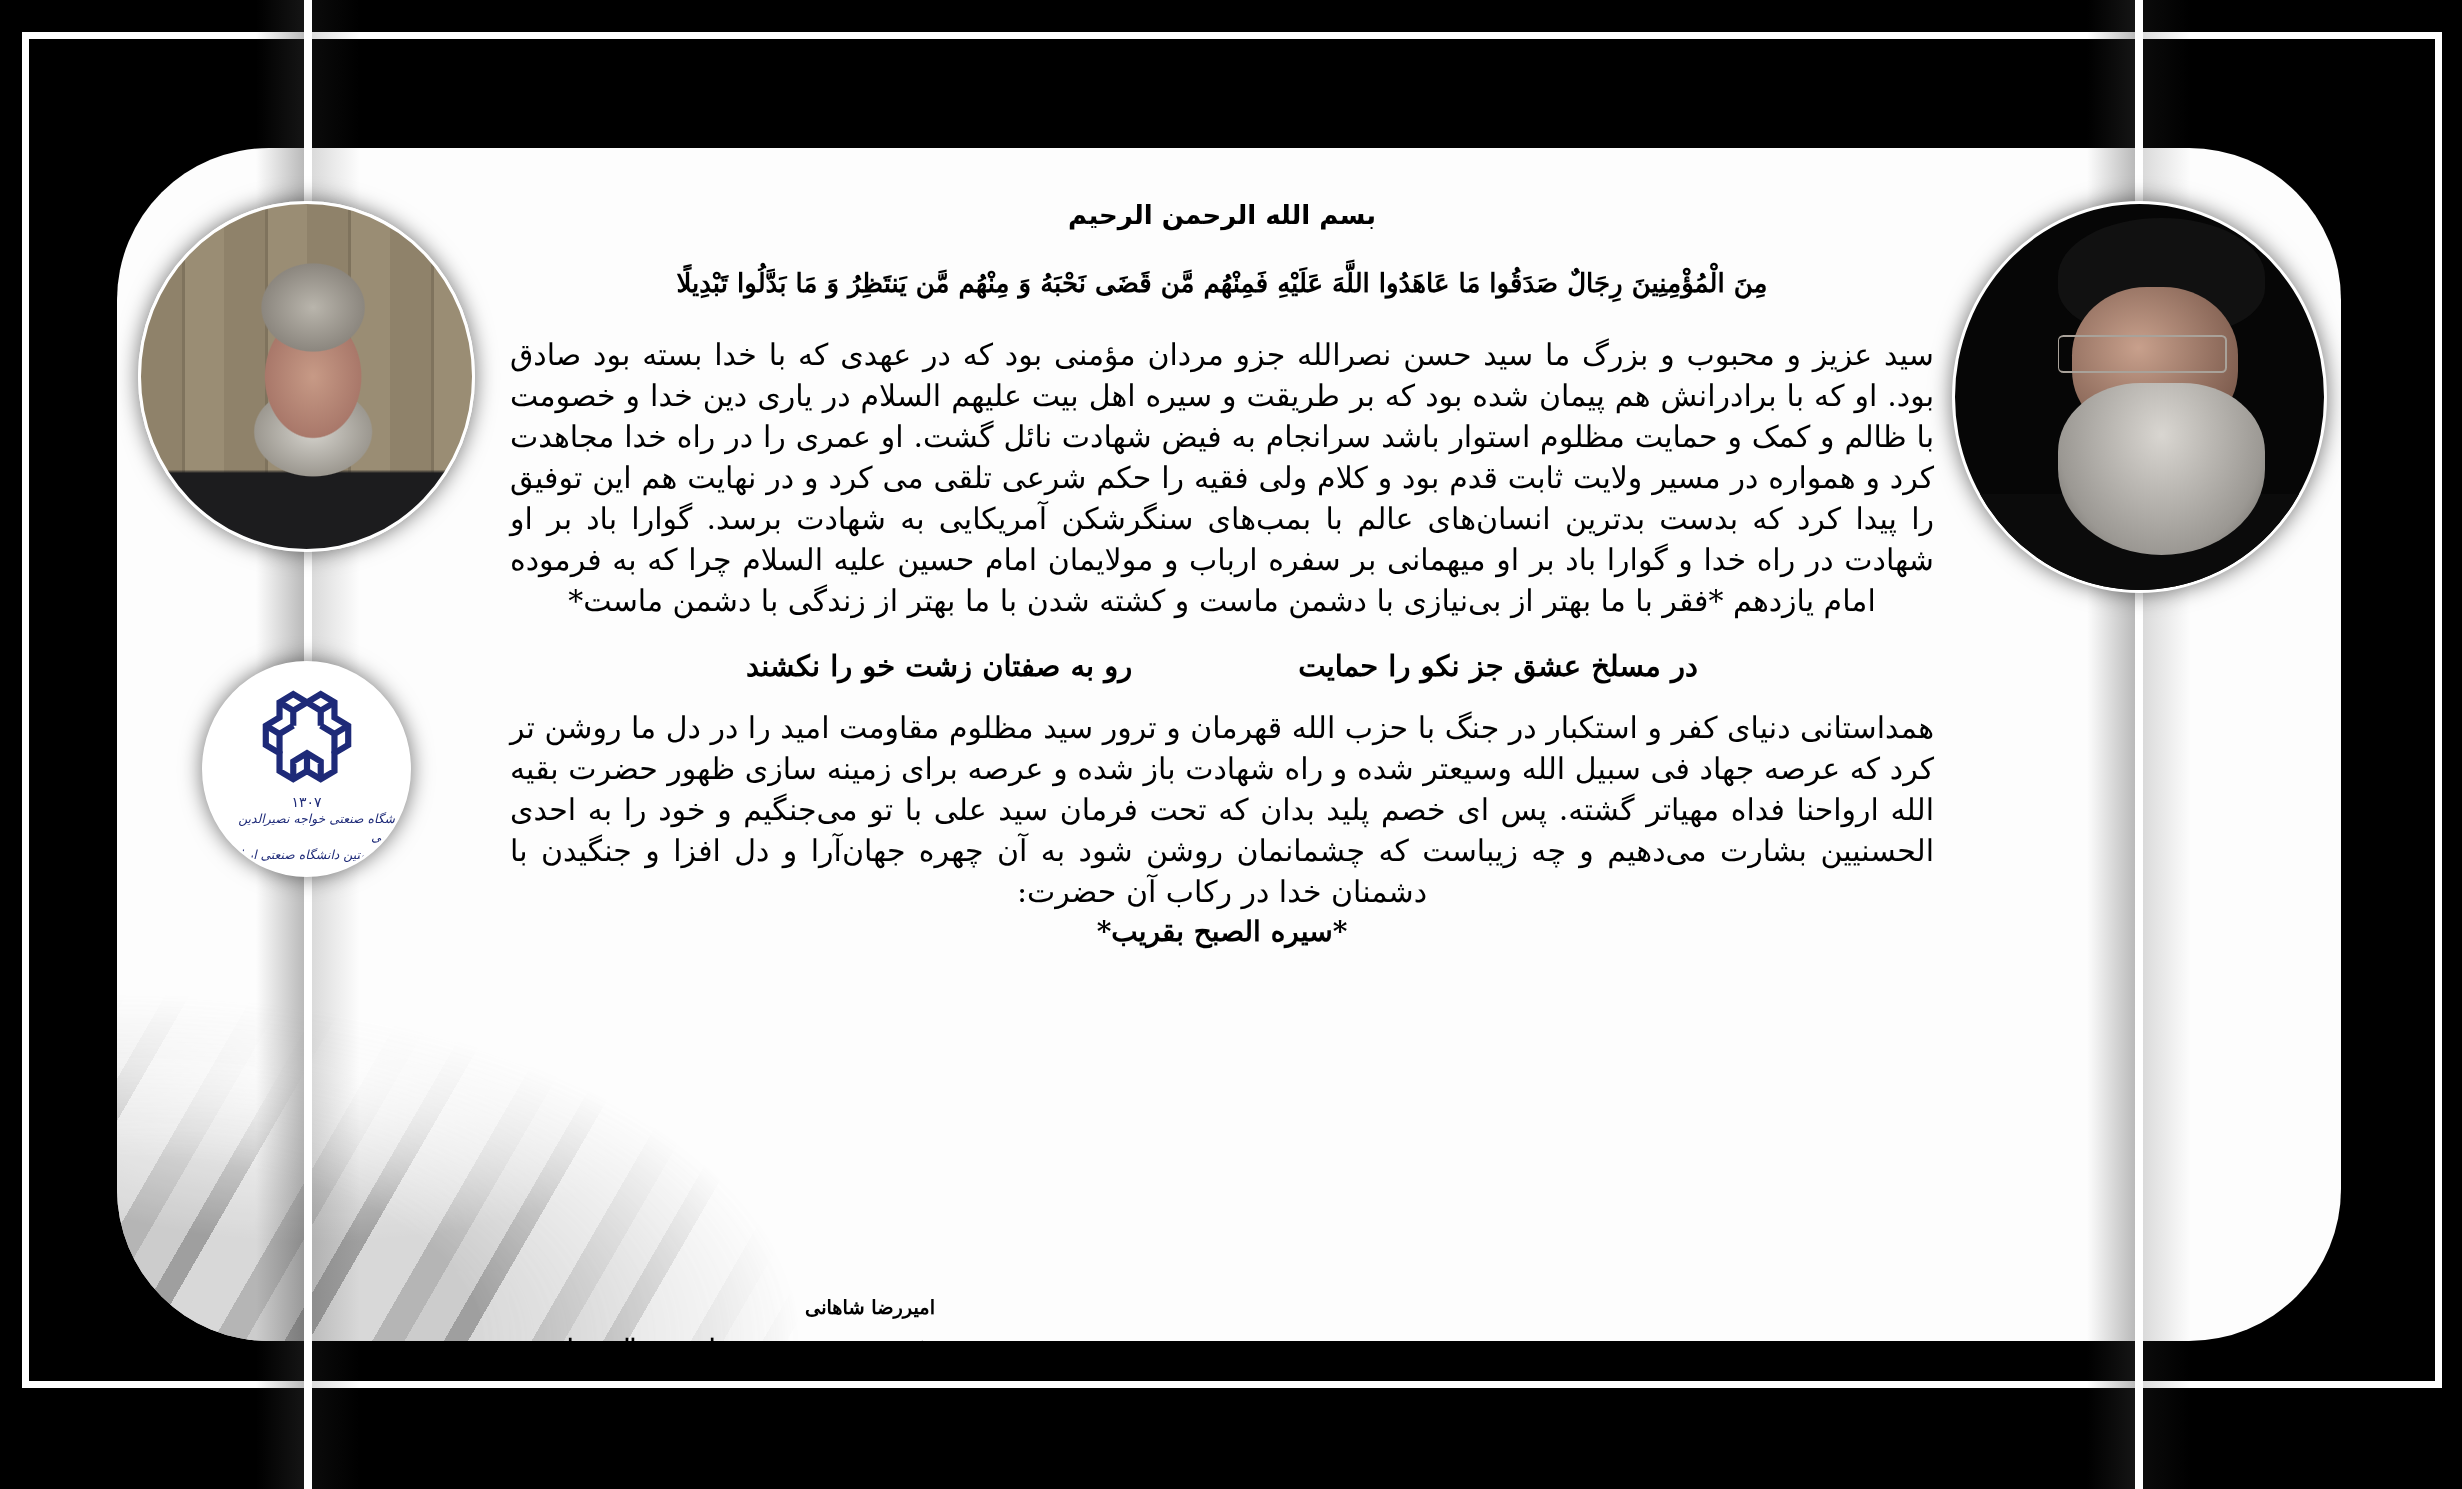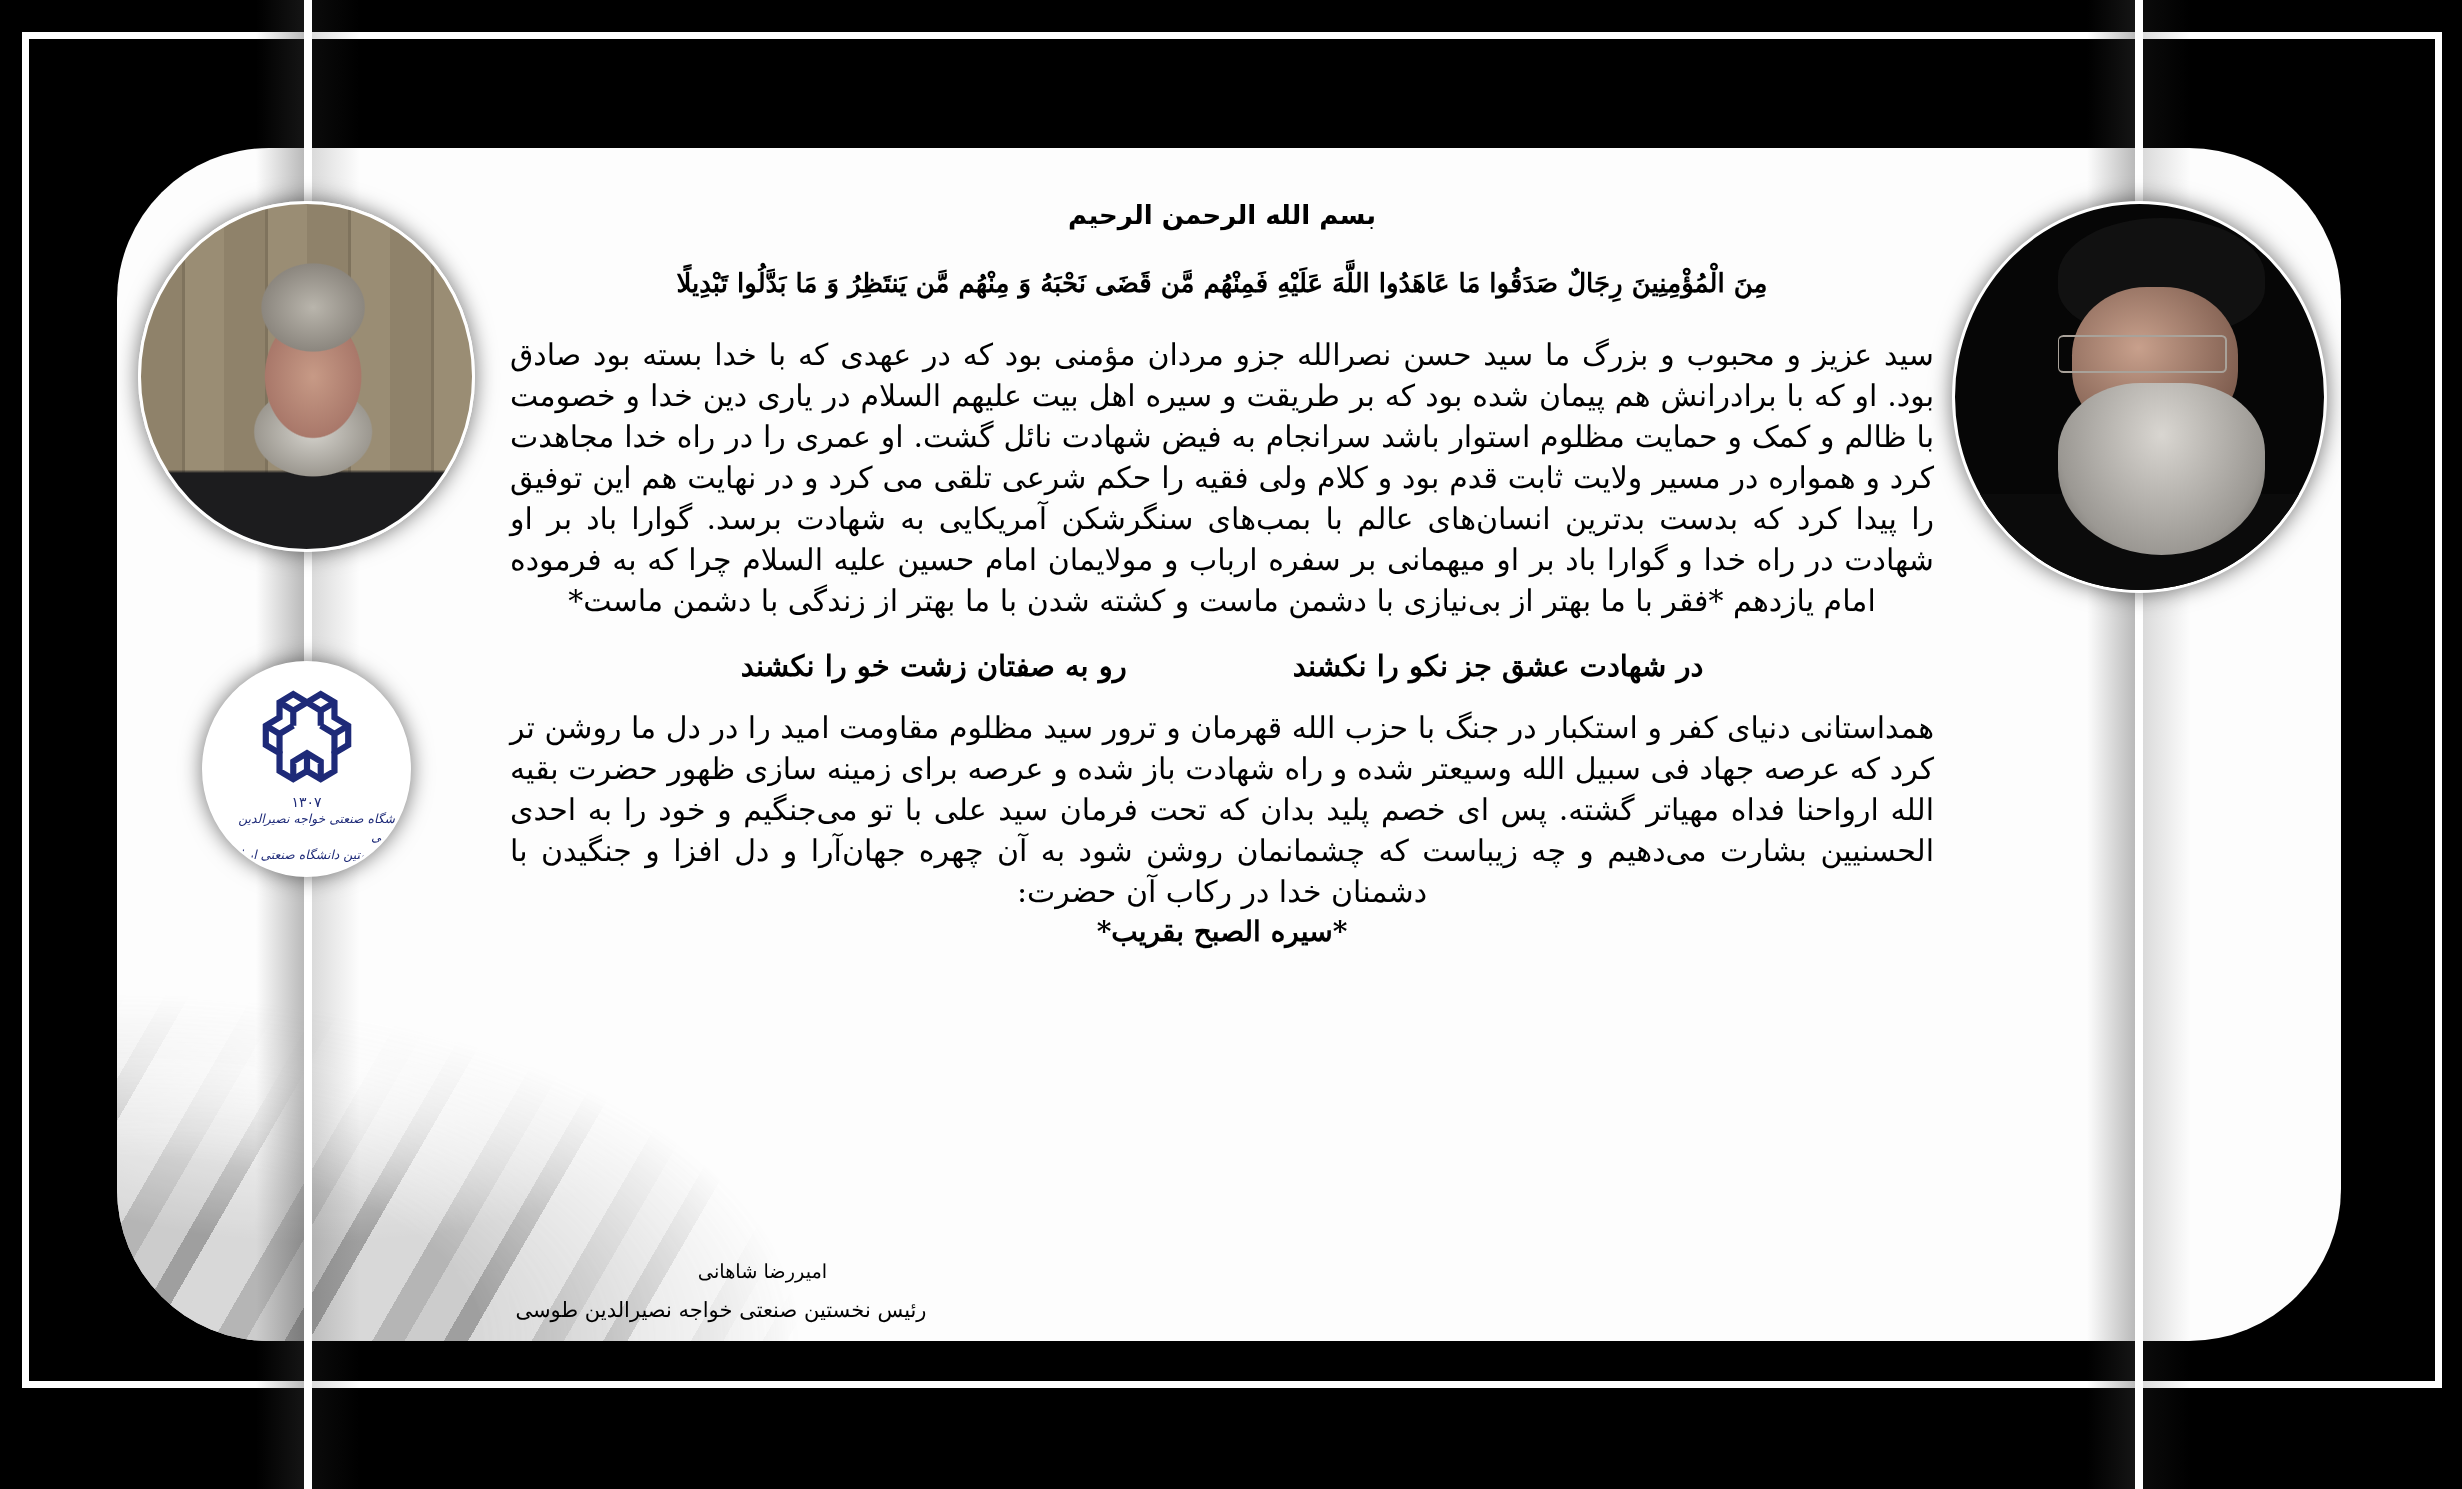--- a/index.html
+++ b/index.html
@@ -78,22 +78,22 @@
   }
   .para1 { margin-top:36px; }
   .poem {
     display:flex; justify-content:center; gap:166px; margin-top:28px;
     font-size:29px; font-weight:bold; font-family:"DejaVu Serif", serif;
   }
   .para2 { margin-top:24px; }
   .slogan { text-align:center; font-size:28px; font-weight:bold; margin-top:2.8px; font-family:"DejaVu Serif", serif; }
 
   .signature {
-    position:absolute; left:507px; top:1260px; width:428px; direction:rtl; text-align:center; color:#000;
-    font-family:"DejaVu Serif", serif; font-weight:normal;
+    position:absolute; left:507px; top:1296px; width:428px; direction:rtl; text-align:right; color:#000;
+    font-family:"DejaVu Serif", serif; font-weight:bold;
   }
   .sig-name { font-size:19.3px; margin-bottom:15px; padding-left:83px; }
   .sig-title { font-size:21px; }
 </style>
 </head>
 <body>
 
 <div class="outer-frame"></div>
 
 <div class="card">
@@ -123,21 +123,21 @@
   <div class="pr-face"></div>
   <div class="pr-beard"></div>
   <div class="pr-glasses"></div>
 </div>
 
 <div class="text-block">
   <div class="bismillah">بسم الله الرحمن الرحیم</div>
   <div class="verse">مِنَ الْمُؤْمِنِينَ رِجَالٌ صَدَقُوا مَا عَاهَدُوا اللَّهَ عَلَيْهِ فَمِنْهُم مَّن قَضَى نَحْبَهُ وَ مِنْهُم مَّن يَنتَظِرُ وَ مَا بَدَّلُوا تَبْدِيلًا</div>
   <p class="para para1">سید عزیز و محبوب و بزرگ ما سید حسن نصرالله جزو مردان مؤمنی بود که در عهدی که با خدا بسته بود صادق بود. او که با برادرانش هم پیمان شده بود که بر طریقت و سیره اهل بیت علیهم السلام در یاری دین خدا و خصومت با ظالم و کمک و حمایت مظلوم استوار باشد سرانجام به فیض شهادت نائل گشت. او عمری را در راه خدا مجاهدت کرد و همواره در مسیر ولایت ثابت قدم بود و کلام ولی فقیه را حکم شرعی تلقی می کرد و در نهایت هم این توفیق را پیدا کرد که بدست بدترین انسان‌های عالم با بمب‌های سنگرشکن آمریکایی به شهادت برسد. گوارا باد بر او شهادت در راه خدا و گوارا باد بر او میهمانی بر سفره ارباب و مولایمان امام حسین علیه السلام چرا که به فرموده امام یازدهم *فقر با ما بهتر از بی‌نیازی با دشمن ماست و کشته شدن با ما بهتر از زندگی با دشمن ماست*</p>
   <div class="poem">
-    <span>در شهادت عشق جز نکو را نکشند</span>
+    <span>در مسلخ عشق جز نکو را حمایت</span>
     <span>رو به صفتان زشت خو را نکشند</span>
   </div>
   <p class="para para2">همداستانی دنیای کفر و استکبار در جنگ با حزب الله قهرمان و ترور سید مظلوم مقاومت امید را در دل ما روشن تر کرد که عرصه جهاد فی سبیل الله وسیعتر شده و راه شهادت باز شده و عرصه برای زمینه سازی ظهور حضرت بقیه الله ارواحنا فداه مهیاتر گشته. پس ای خصم پلید بدان که تحت فرمان سید علی با تو می‌جنگیم و خود را به احدی الحسنیین بشارت می‌دهیم و چه زیباست که چشمانمان روشن شود به آن چهره جهان‌آرا و دل افزا و جنگیدن با دشمنان خدا در رکاب آن حضرت:</p>
   <div class="slogan">*سیره الصبح بقریب*</div>
 </div>
 
 <div class="signature">
   <div class="sig-name">امیررضا شاهانی</div>
   <div class="sig-title">رئیس نخستین صنعتی خواجه نصیرالدین طوسی</div>
 </div>

